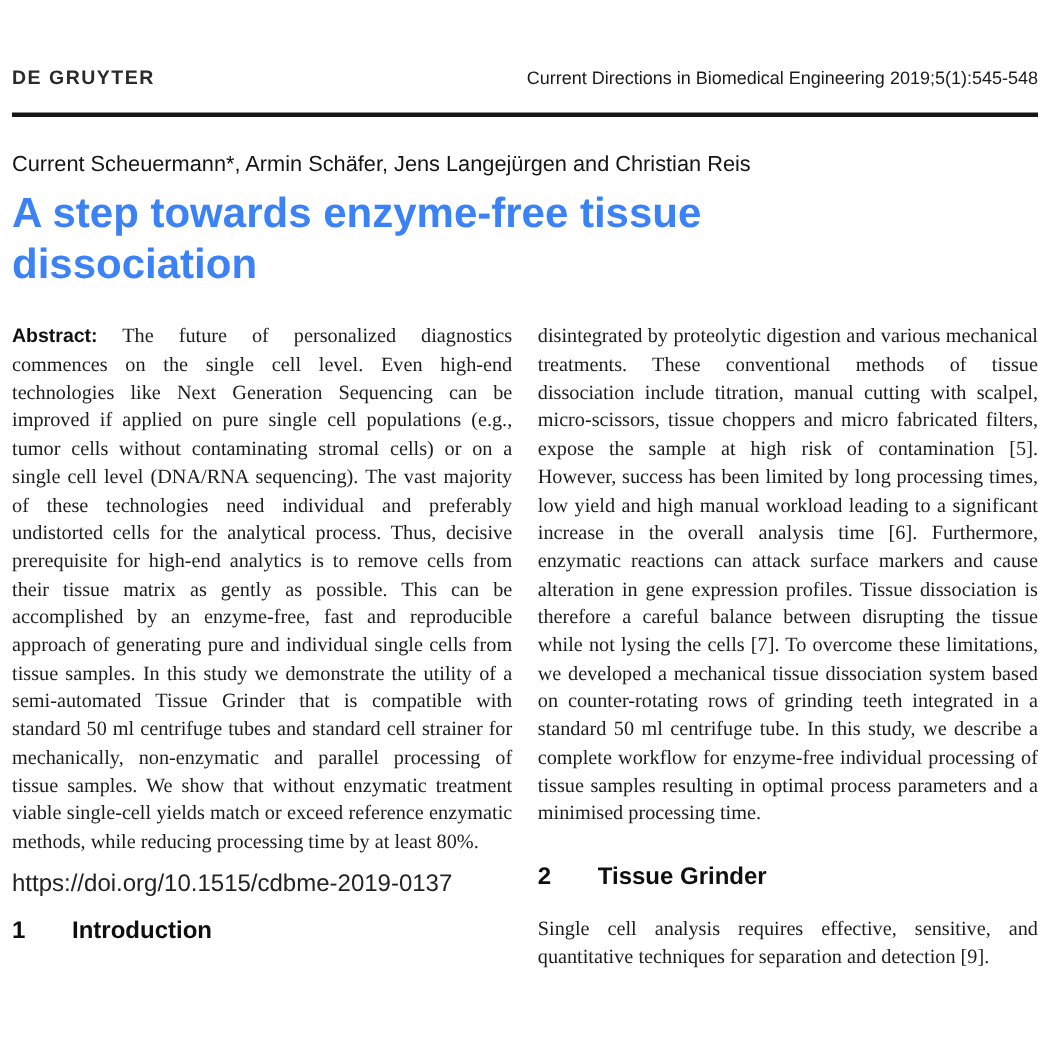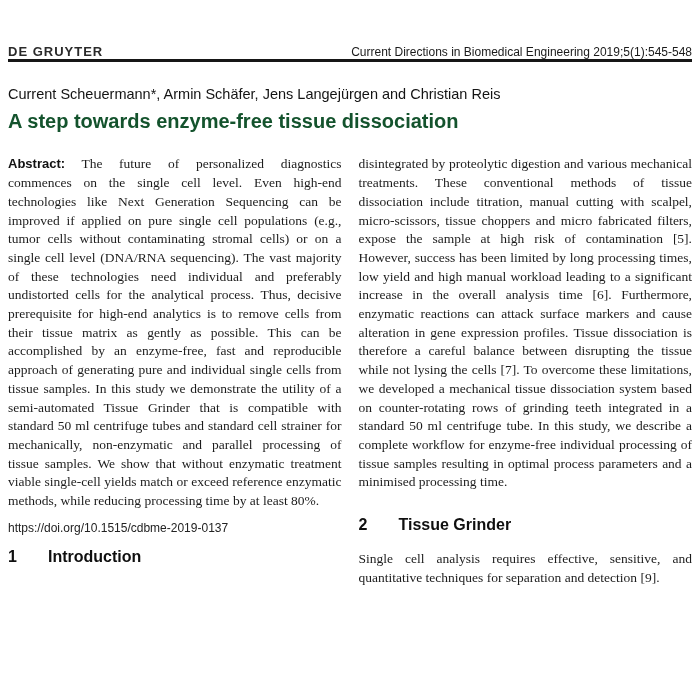--- a/index.html
+++ b/index.html
@@ -12,21 +12,21 @@
     padding: 44px 8px 0 8px;
     overflow: hidden;
     font-family: "Liberation Serif", serif;
     color: #1c1c1c;
   }
   .header {
     display: flex;
     justify-content: space-between;
     align-items: flex-end;
     border-bottom: 3px solid #161616;
-    padding-bottom: 0;
+    padding-bottom: 16px;
     font-family: "Liberation Sans", sans-serif;
   }
   .publisher {
     font-weight: bold;
     font-size: 13px;
     letter-spacing: 1px;
     color: #2a2a2a;
   }
   .jref {
     font-size: 12px;
@@ -35,23 +35,23 @@
   .authors {
     margin-top: 24px;
     font-family: "Liberation Sans", sans-serif;
     font-size: 14.5px;
     color: #141414;
   }
   .title {
     margin: 7px 0 0 0;
     font-family: "Liberation Sans", sans-serif;
     font-weight: bold;
-    font-size: 20px;
+    font-size: 28px;
     line-height: 1.22;
-    color: #14532d;
+    color: #3b82f6;
     max-width: 560px;
   }
   .columns {
     display: flex;
     gap: 17px;
     margin-top: 22px;
   }
   .col { width: 333.5px; }
   .body-text {
     margin: 0;
@@ -63,21 +63,21 @@
   .lead {
     font-family: "Liberation Sans", sans-serif;
     font-weight: bold;
     font-size: 13px;
     color: #111111;
   }
   .keywords { margin-top: 9px; }
   .doi {
     margin: 10px 0 0 0;
     font-family: "Liberation Sans", sans-serif;
-    font-size: 12px;
+    font-size: 16px;
     color: #222222;
   }
   .section {
     margin: 13px 0 0 0;
     font-family: "Liberation Sans", sans-serif;
     font-weight: bold;
     font-size: 16px;
     color: #0f0f0f;
   }
   .secnum { display: inline-block; width: 40px; }

